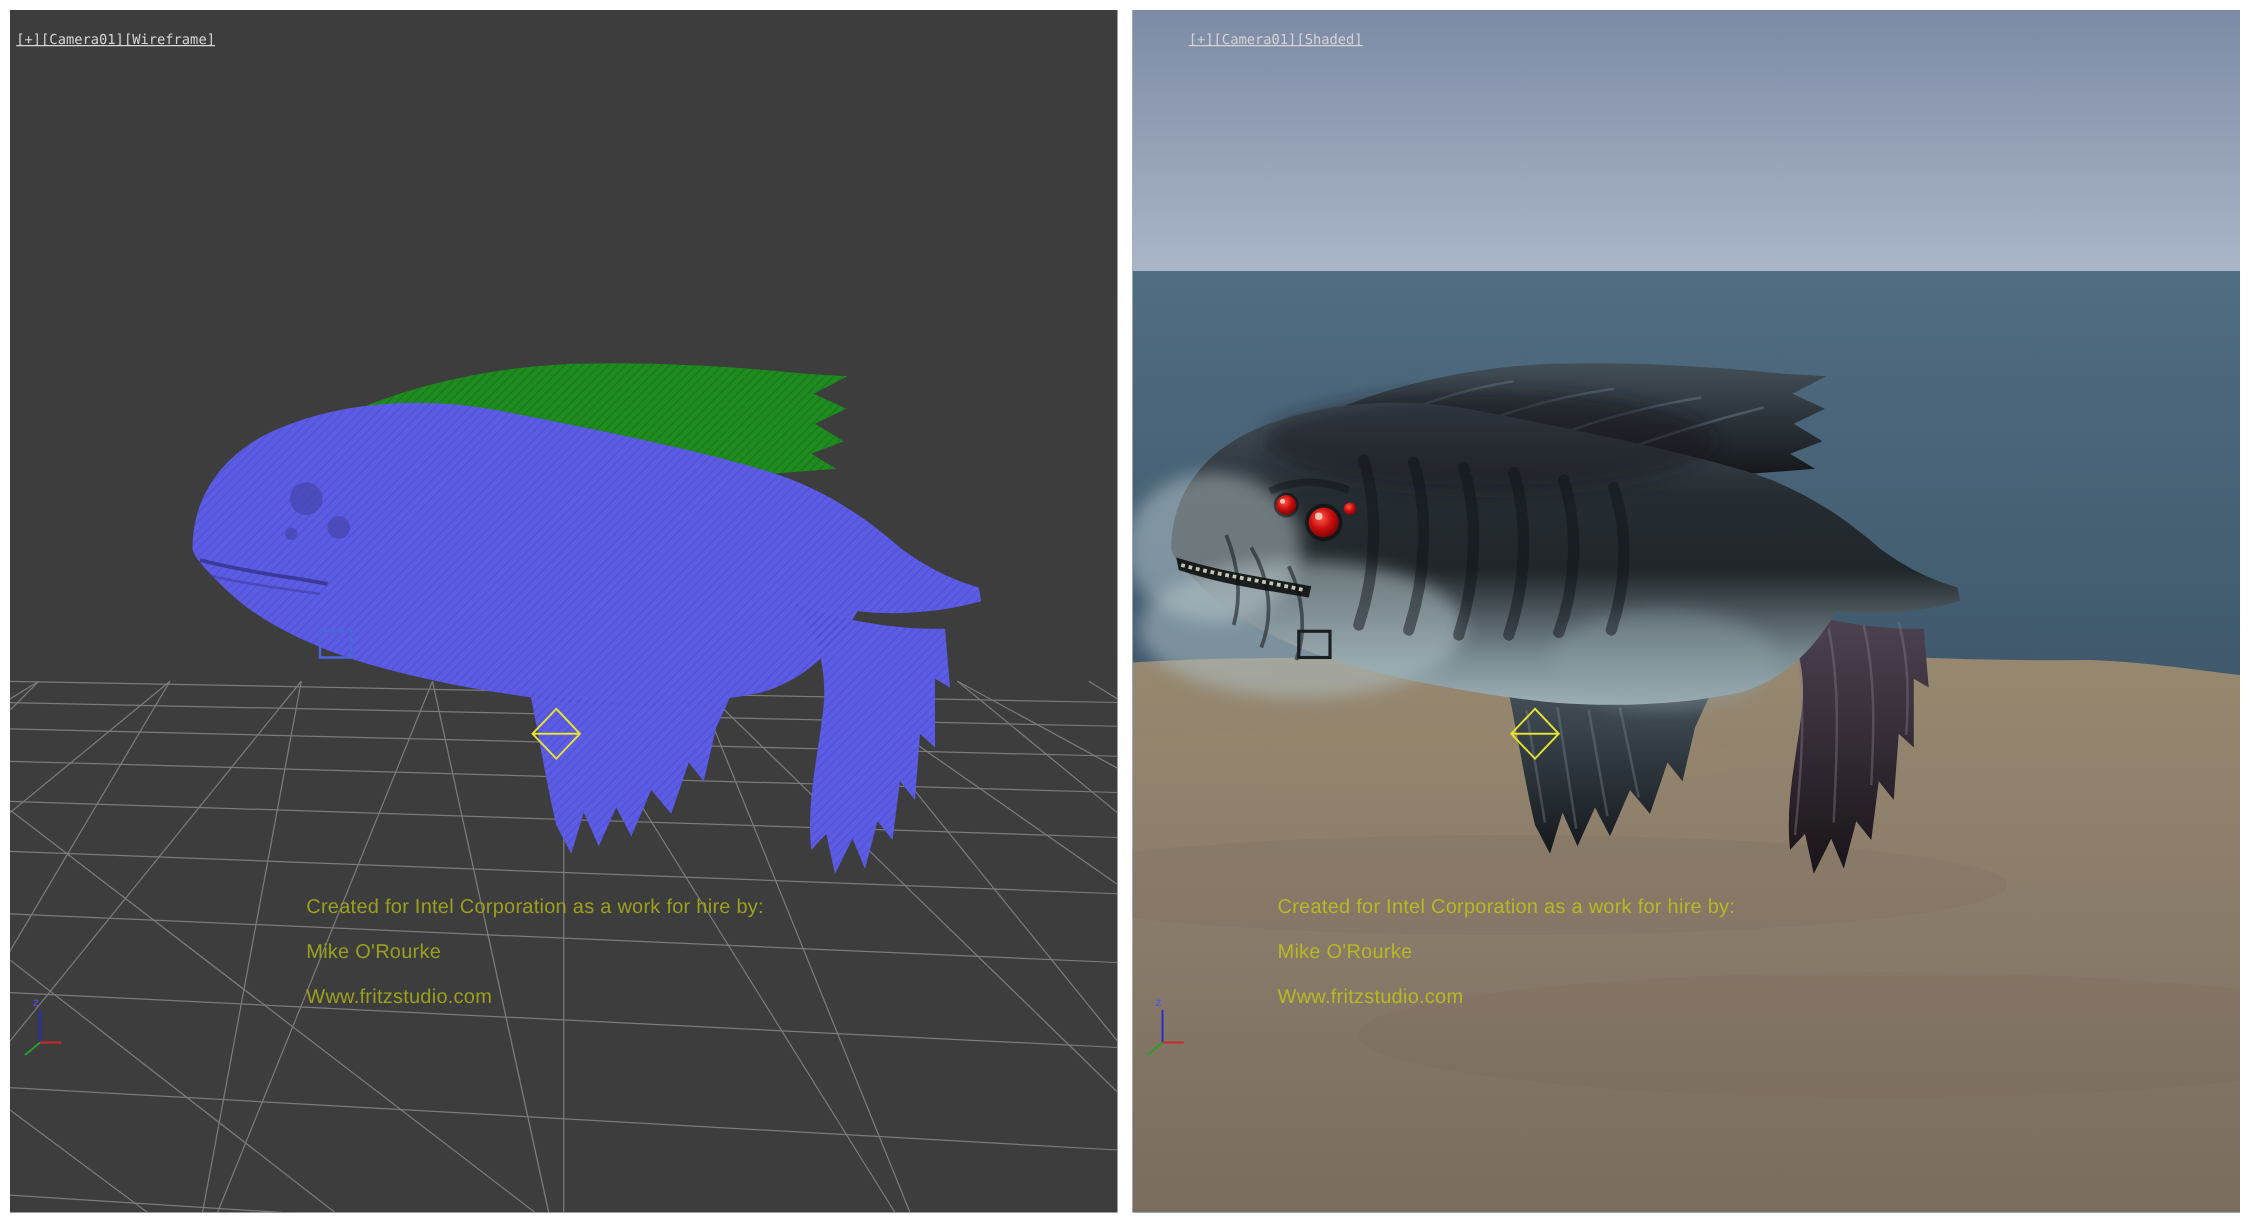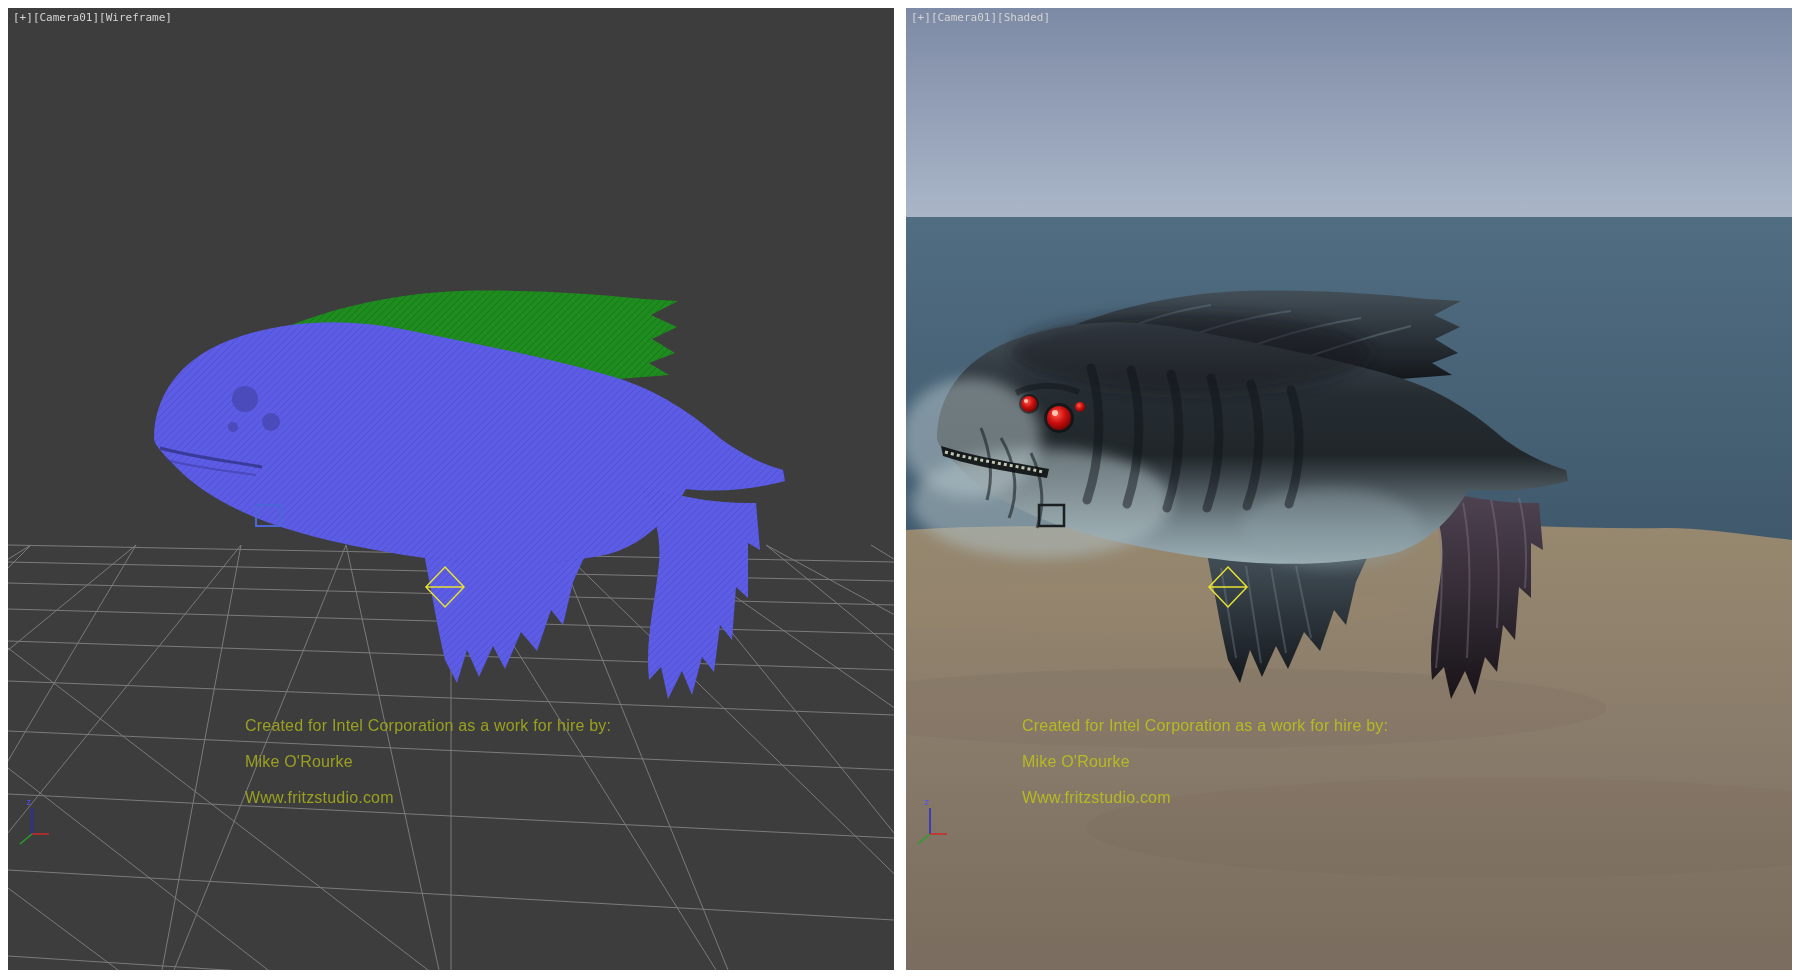--- a/index.html
+++ b/index.html
@@ -2,21 +2,21 @@
 <html><head>
 <meta charset="utf-8">
 <style>
   html,body{margin:0;padding:0;background:#ffffff;}
   body{font-family:"Liberation Sans",sans-serif;width:1800px;height:978px;overflow:hidden;}
   .frame{position:relative;width:1800px;height:978px;background:#ffffff;}
   .viewport{position:absolute;top:8px;width:886px;height:962px;overflow:hidden;}
   .viewport.left{left:8px;background:#3d3d3d;}
   .viewport.right{left:906px;background:#46607a;}
   .scene{position:absolute;left:0;top:0;display:block;}
-  .vp-label{position:absolute;left:5px;top:3px;font-family:"DejaVu Sans Mono",monospace;font-size:11px;letter-spacing:0;cursor:default;user-select:none;white-space:nowrap;}
+  .vp-label{position:absolute;left:5px;top:17px;font-family:"DejaVu Sans Mono",monospace;font-size:11px;letter-spacing:0;cursor:default;user-select:none;white-space:nowrap;text-decoration:underline;}
   .vp-label span{cursor:pointer;}
   .credits{position:absolute;font-size:16px;line-height:12px;letter-spacing:.2px;white-space:pre;pointer-events:none;}
 </style>
 </head>
 <body>
 
 <svg width="0" height="0" style="position:absolute" aria-hidden="true">
   <defs>
     <path id="p-dorsal" d="M250,332 C310,302 380,286 450,283 C520,281 588,286 636,291 L670,293 L643,307 L669,319 L644,331 L667,345 L641,355 L661,367 L610,371 C530,367 432,358 345,350 C303,346 268,341 250,332 Z"></path>
     <path id="p-body" d="M146,430 C146,392 168,352 222,332 C272,313 332,309 394,321 C470,336 546,351 606,369 C650,382 686,407 713,431 C739,450 761,458 775,462 L777,473 C748,481 712,485 678,481 C661,511 636,536 601,546 C551,557 481,559 425,551 C371,544 316,533 273,519 C231,505 193,485 169,460 C153,444 146,436 146,430 Z"></path>
@@ -229,18 +229,18 @@
         <line x1="24" y1="826" x2="12" y2="836" stroke="#28a028" stroke-width="1.5"></line>
       </g>
     </svg>
 
     <div class="credits" style="left: 116px; top: 688px; color: rgb(182, 186, 34);">
       <div>Created for Intel Corporation as a work for hire by:</div>
       <div>Mike O'Rourke</div>
       <div>Www.fritzstudio.com</div>
     </div>
 
-    <div class="vp-label" style="color: rgb(212, 212, 212);">
+    <div class="vp-label" style="color: rgb(212, 212, 212); margin-left: 40px;">
       <span>[+]</span><span>[Camera01]</span><span>[Shaded]</span>
     </div>
   </div>
 
 </div>
 
 </body></html>

